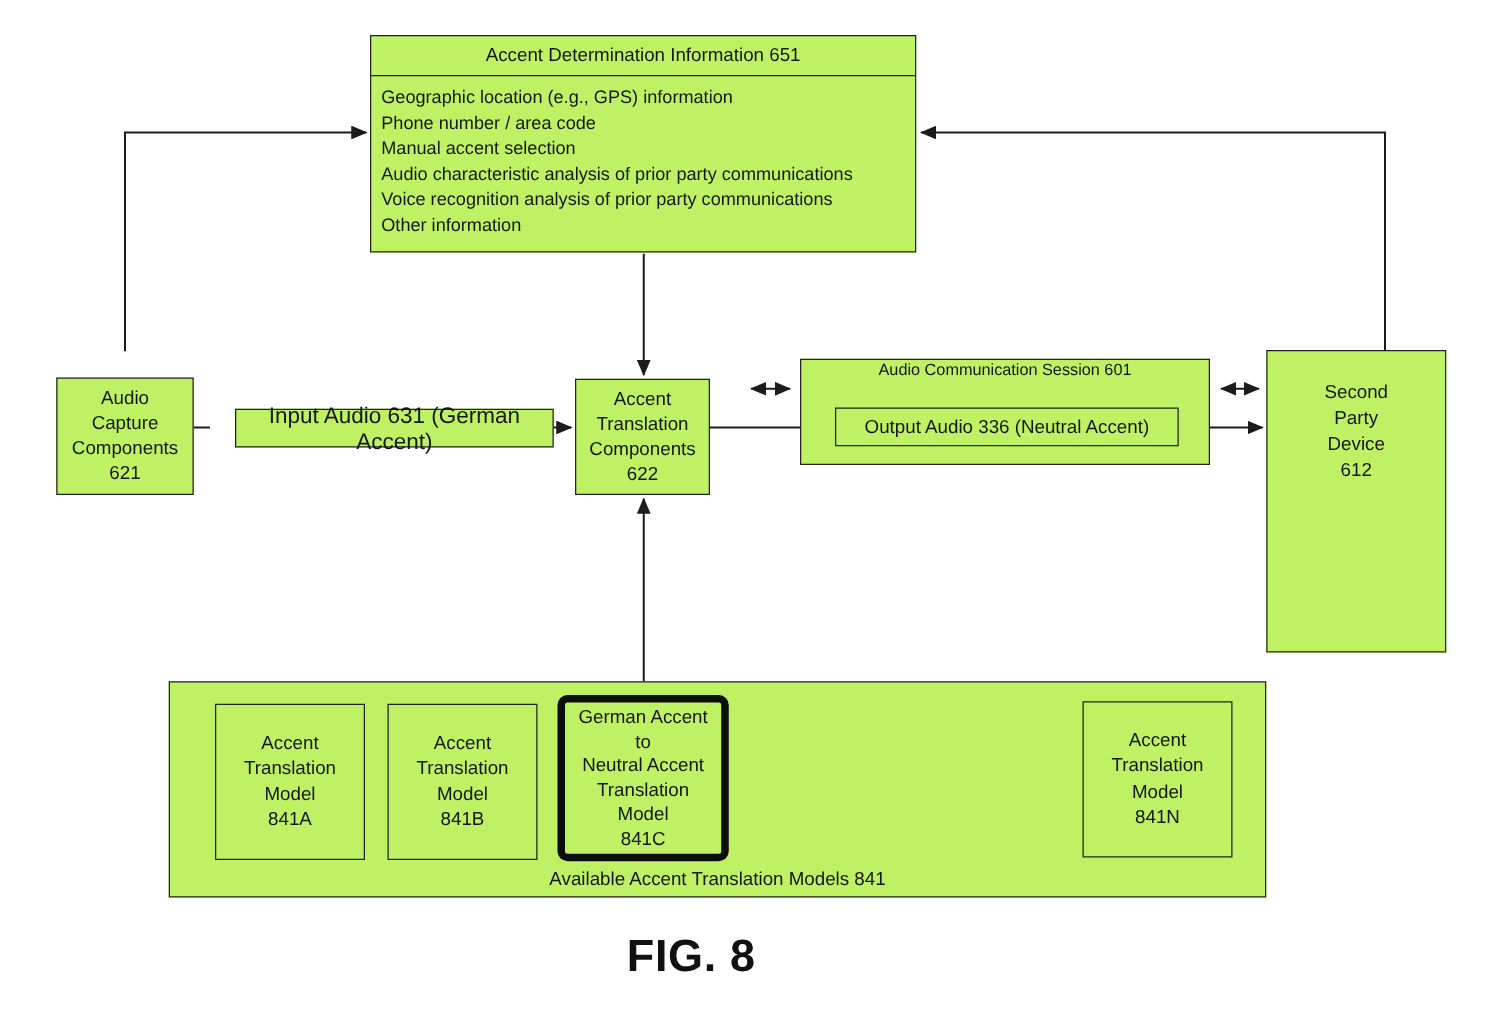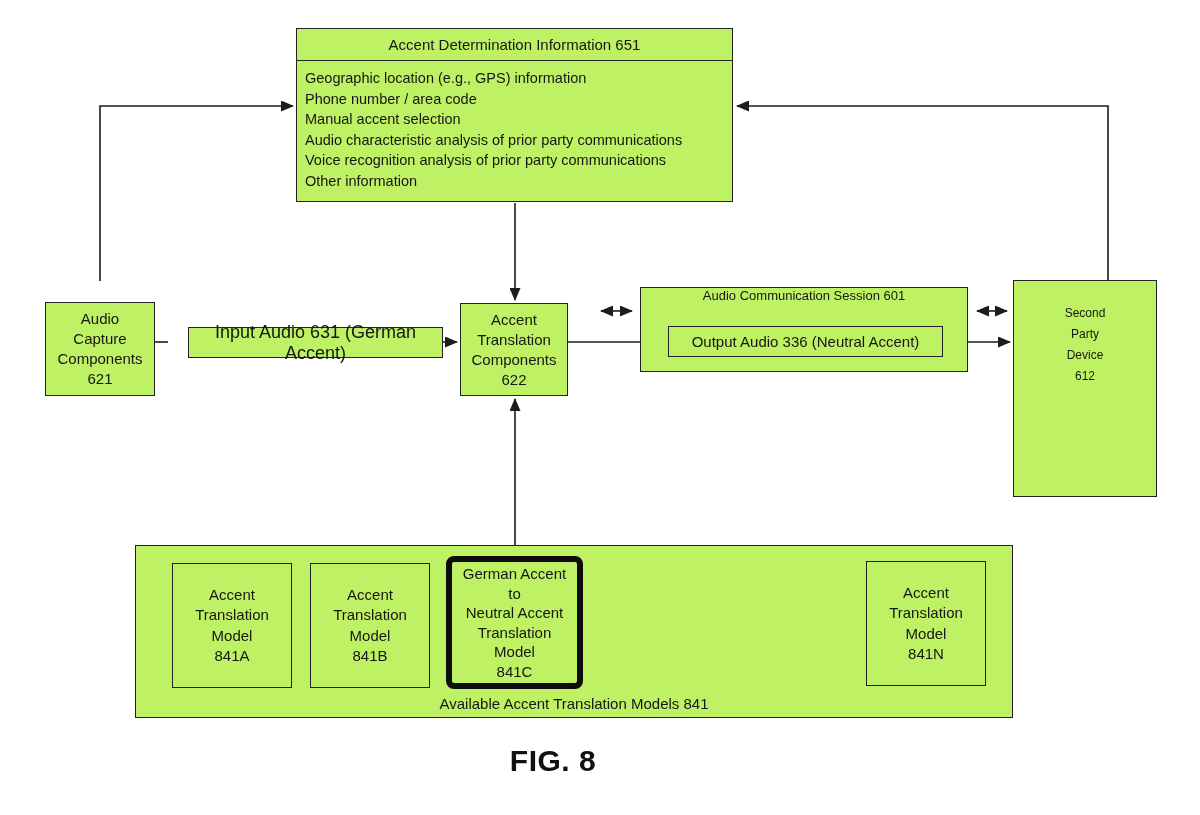--- a/index.html
+++ b/index.html
@@ -32,37 +32,37 @@
   .audio-capture { left:45px; top:302px; width:110px; height:94px;
     font-size:15px; line-height:20px; }
   .input-audio { left:168px; top:327px; width:255px; height:31px; font-size:18px;margin-left:20px; }
   .accent-translation { left:460px; top:303px; width:108px; height:93px;
     font-size:15px; line-height:20px; }
   
   .acs { left:640px; top:287px; width:328px; height:85px; }
   .acs-title { text-align:center; font-size:13px; }
   .output-audio { left:668px; top:326px; width:275px; height:31px; font-size:15px; }
   
-  .spd { left:1013px; top:280px; width:144px; height:217px; font-size:12px; }
+  .spd { left:1013px; top:280px; width:144px; height:242px; font-size:15px; }
   .spd-text { margin-top:22px; text-align:center; white-space:pre-line;
     line-height:21px; }
   
   .models { left:135px; top:545px; width:878px; height:173px; }
   .models-label { position:absolute; left:0; right:0; bottom:5px;
     text-align:center; font-size:15px;margin-top:36px; }
   .model { width:120px; height:125px; font-size:15px; line-height:20.5px; }
   .model-a { left:172px; top:563px; }
   .model-b { left:310px; top:563px; }
   .model-n { left:866px; top:561px; }
   .model-c { left:446px; top:556px; width:137px; height:133px;
     border-width:6px; border-color:#0d0d0d; border-radius:8px;
     font-size:15px; line-height:19.5px; }
   
   .fig-caption { position:absolute; left:433px; top:744px; width:240px;
-    text-align:center; font-weight:bold; font-size:30px; letter-spacing:0.5px;
+    text-align:center; font-weight:bold; font-size:36px; letter-spacing:0.5px;
     color:#111111; }
 </style>
 </head>
 <body>
 
 <div class="page">
 
   <svg class="overlay" width="1200" height="815" viewBox="0 0 1200 815" xmlns="http://www.w3.org/2000/svg">
     <defs>
       <marker id="ah" markerWidth="13" markerHeight="11" refX="12" refY="5.5" orient="auto-start-reverse" markerUnits="userSpaceOnUse">

